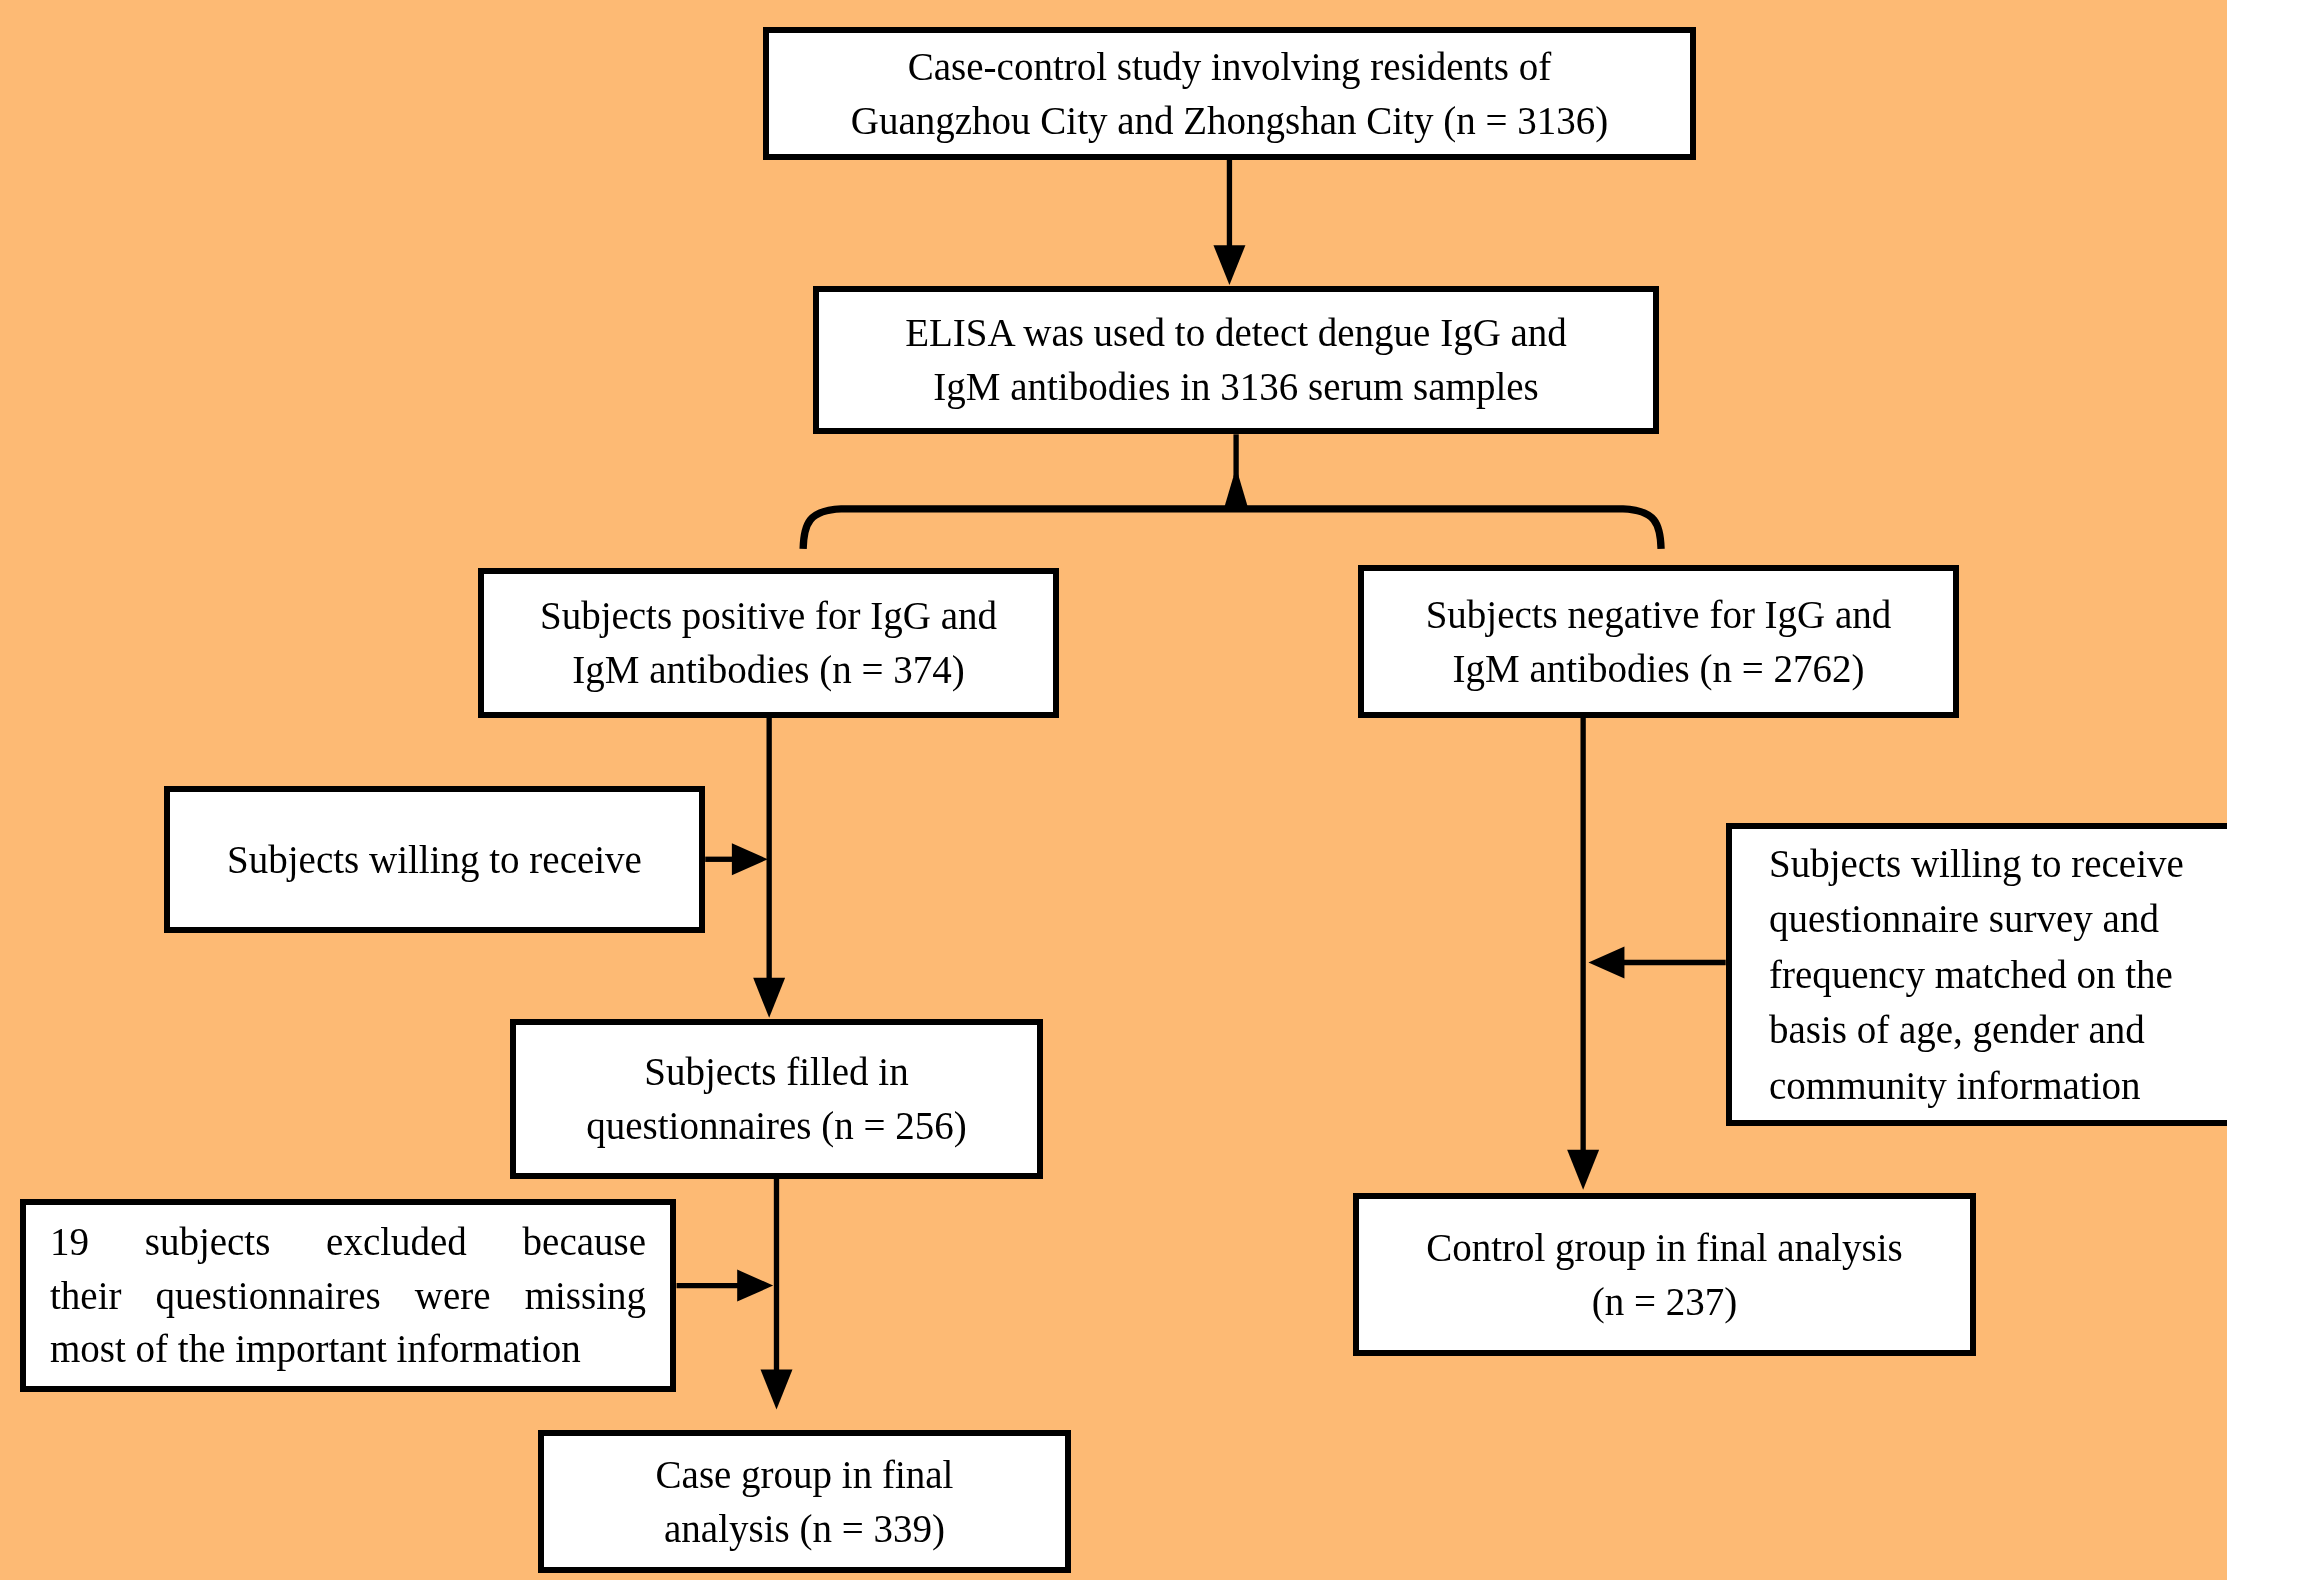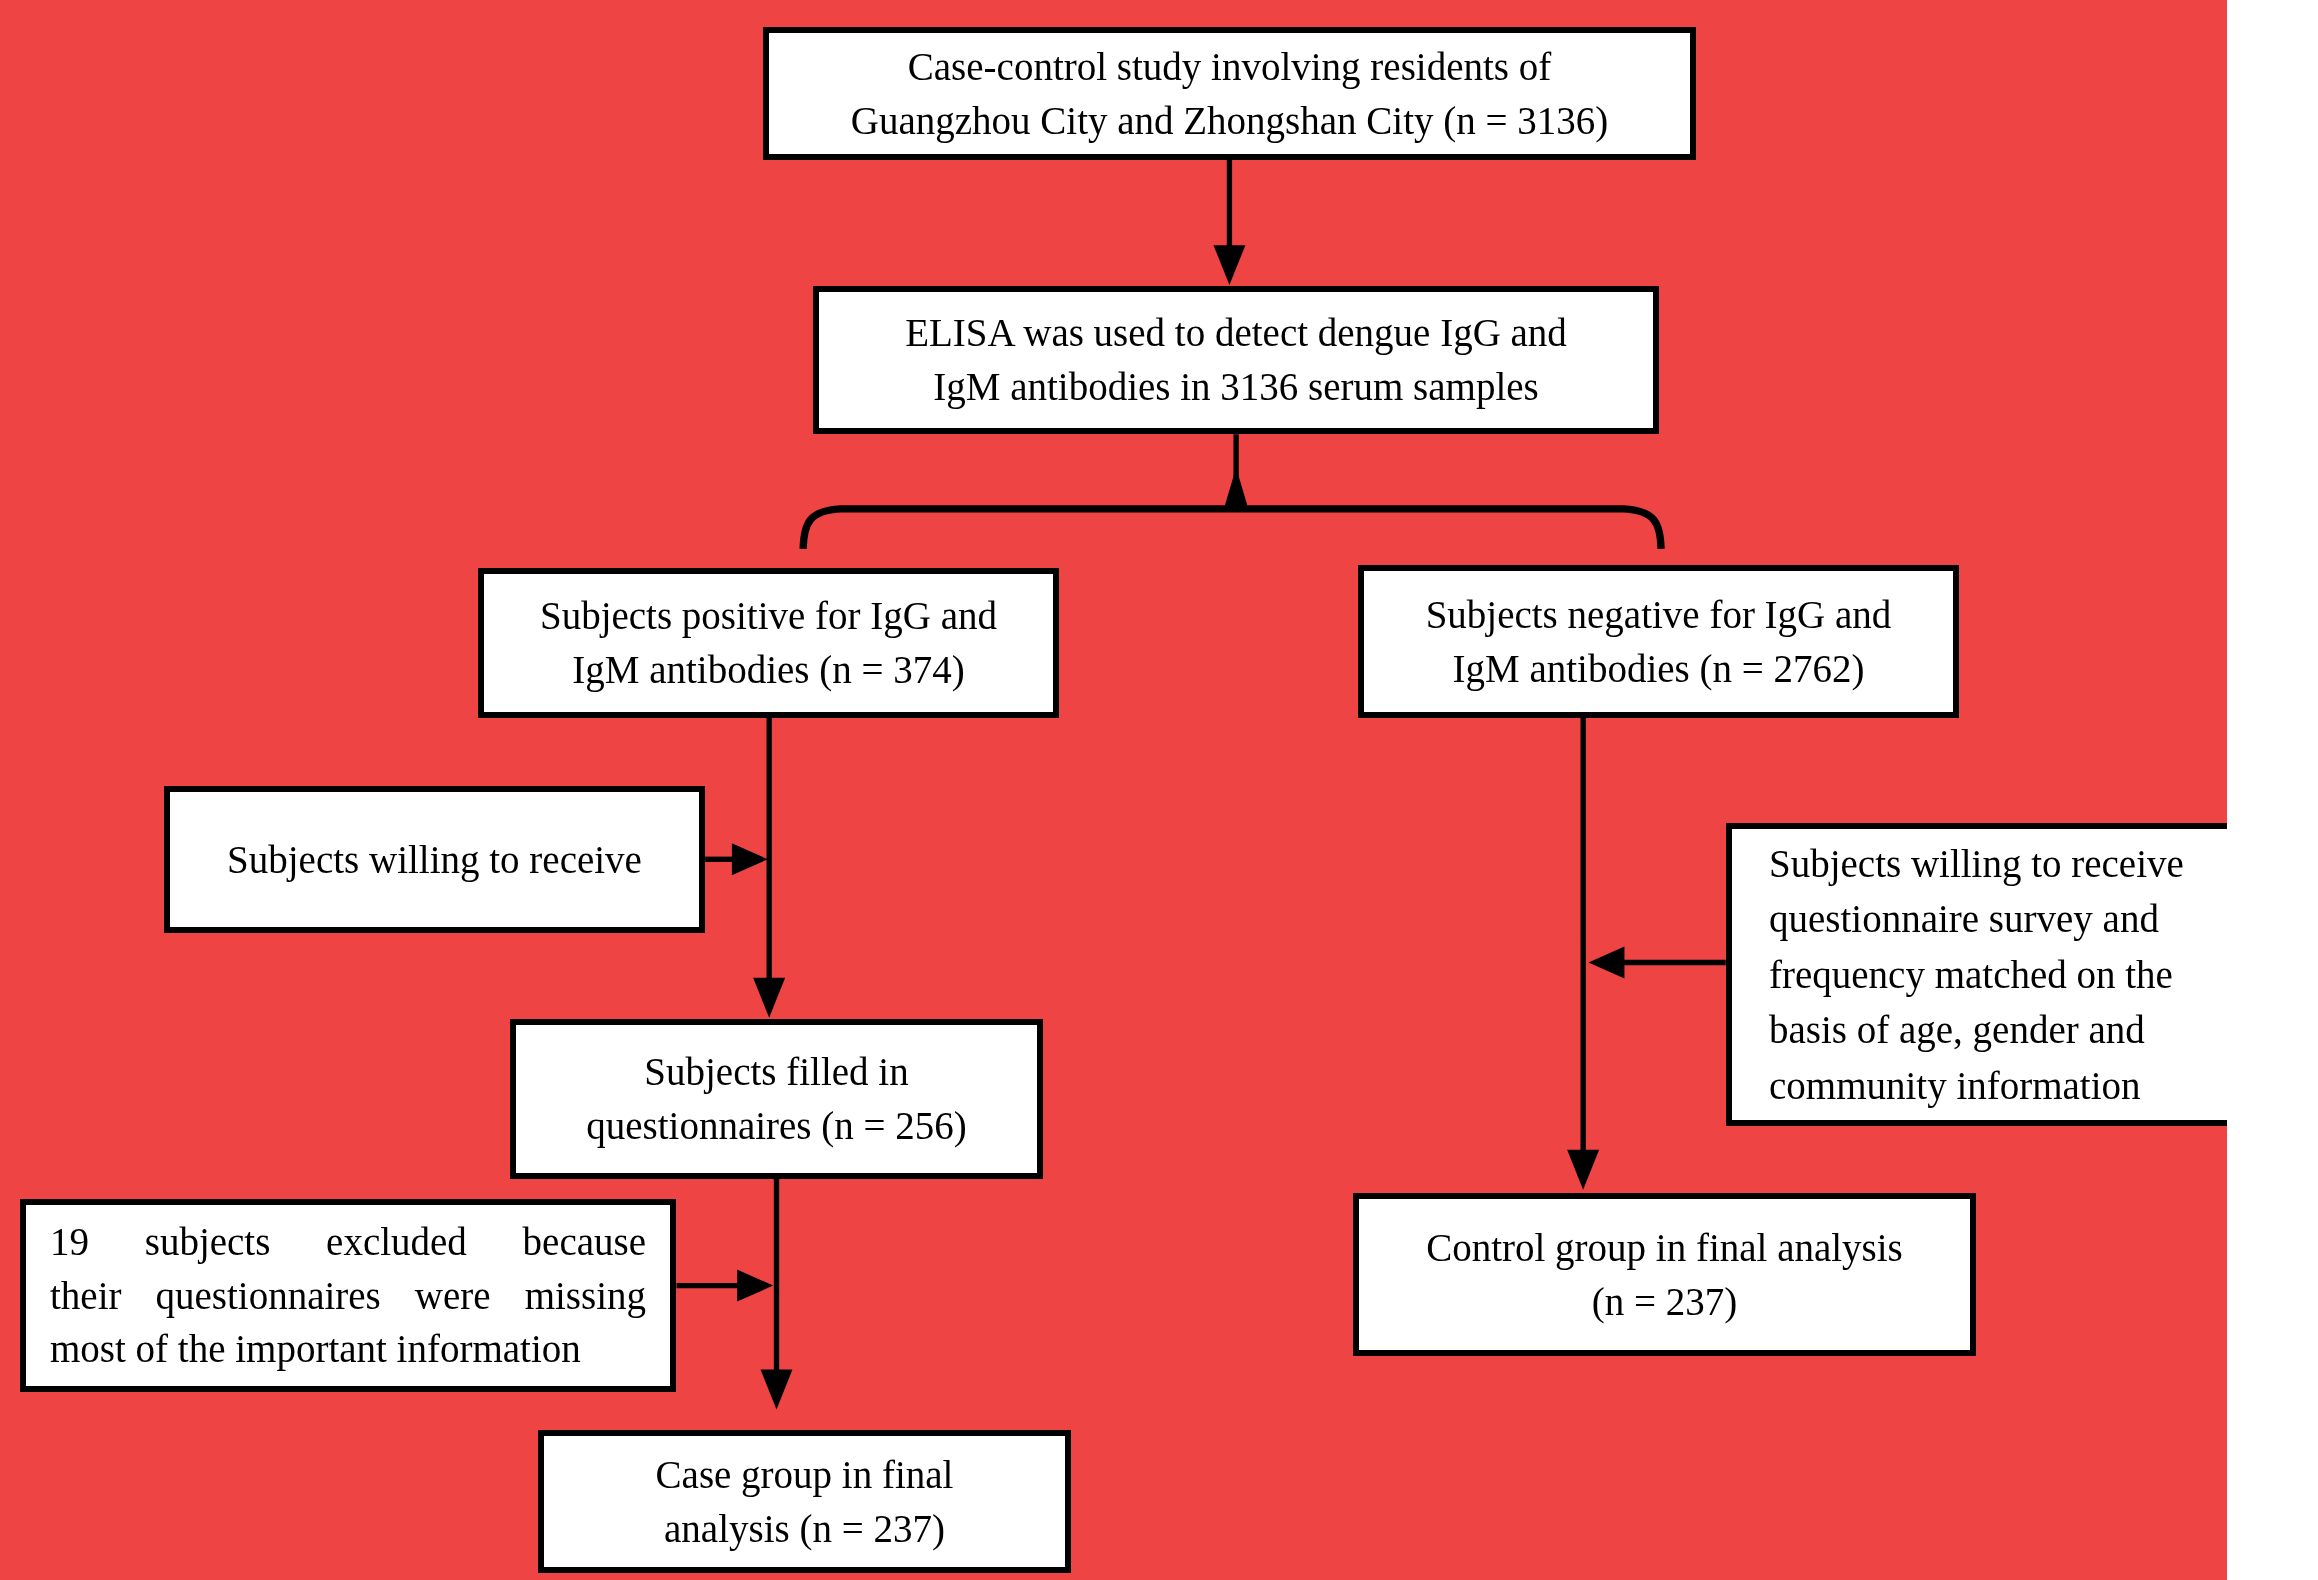--- a/index.html
+++ b/index.html
@@ -3,21 +3,21 @@
 <meta charset="utf-8">
 <style>
   html, body {
     margin: 0; padding: 0;
     background: #ffffff;
   }
   #canvas {
     position: relative;
     width: 2227px;
     height: 1580px;
-    background: #ef4444;
+    background: #fdba74;
     font-family: "Liberation Serif", serif;
     color: #000000;
     overflow: hidden;
   }
   #connectors {
     position: absolute;
     left: 0; top: 0;
     width: 2319px; height: 1580px;
   }
   .box {
@@ -139,21 +139,21 @@
   </div>
 
   <div class="box justified" id="box-excluded">
     <div class="ln">19 subjects excluded because</div>
     <div class="ln">their questionnaires were missing</div>
     <div class="ln last-line">most of the important information</div>
   </div>
 
   <div class="box" id="box-case">
     <div class="ln">Case group in final</div>
-    <div class="ln">analysis (n = 237)</div>
+    <div class="ln">analysis (n = 339)</div>
   </div>
 
   <div class="box align-left" id="box-willing-right">
     <div class="ln">Subjects willing to receive</div>
     <div class="ln">questionnaire survey and</div>
     <div class="ln">frequency matched on the</div>
     <div class="ln">basis of age, gender and</div>
     <div class="ln">community information</div>
   </div>
 

